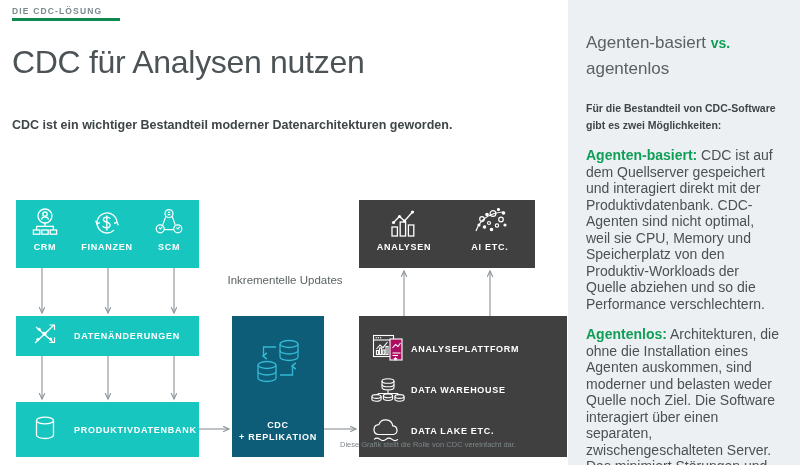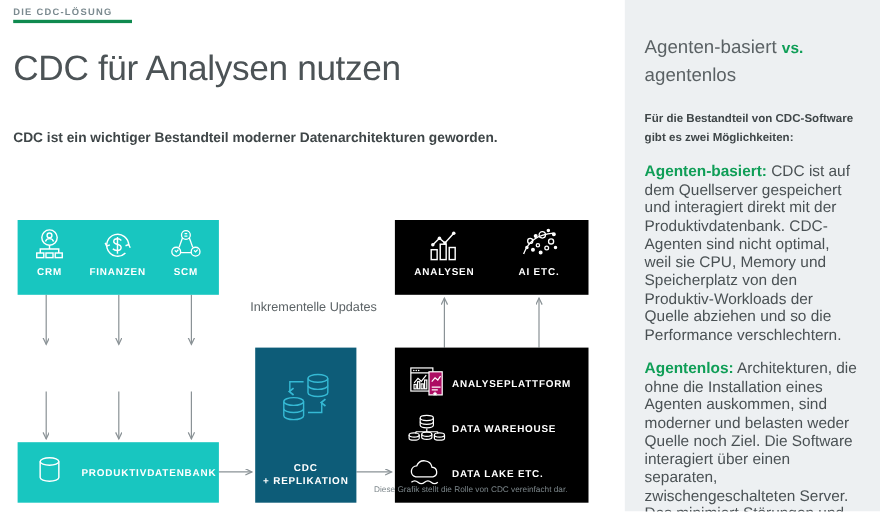--- a/index.html
+++ b/index.html
@@ -62,21 +62,21 @@
     position: absolute;
     left: 4px; top: 185px;
     width: 568px; height: 280px;
   }
   .dgm-box {
     position: absolute;
     color: #ffffff;
   }
   .teal   { background: #18c6c0; }
   .darkteal { background: #0d5c78; }
-  .magenta{ background: #000000; }
+  .magenta{ background: #404040; }
 
   .box-label {
     font-size: 9px;
     font-weight: 700;
     letter-spacing: 0.75px;
     color: #ffffff;
     white-space: nowrap;
   }
 
   
@@ -130,21 +130,21 @@
     top: 6px;
     width: 84px;
     text-align: center;
   }
   .an-col .ico { display: block; height: 34px; }
   .an-col .box-label { display: block; margin-top: 2px; }
 
   
   #box-platforms {
     left: 355px; top: 131px;
-    width: 176px; height: 141px;
+    width: 208px; height: 141px;
     padding: 12px 16px 0 6px;
   }
   .plat-row {
     display: flex;
     align-items: center;
     height: 41px;
   }
   .plat-row .ico {
     width: 46px; text-align: center; flex: 0 0 46px;
   }
@@ -284,20 +284,35 @@
               <path d="M12.2 23.6h9.6"></path>
               <path d="M15.8 6.4h2.4M15.6 8.6h2.8"></path>
               <path d="M6.9 21.6l1.4 1.4 1.9-2.1"></path>
               <path d="M24.4 21.6l1.4 1.4 1.9-2.1"></path>
             </svg>
           </span>
           <span class="box-label">SCM</span>
         </div>
       </div>
 
+      <div class="dgm-box teal" id="box-changes">
+        <span class="ico" style="width:58px;text-align:center;flex:0 0 58px;">
+          <svg width="32" height="32" viewBox="0 0 32 32" fill="none" stroke="#ffffff" stroke-width="1.2">
+            <path d="M6 25L25 7"></path>
+            <path d="M7 9l17 15"></path>
+            <path d="M20.5 7H25.5V12"></path>
+            <path d="M20 24.5h5.5v-5"></path>
+            <circle cx="15.6" cy="15.8" r="2.1" fill="#ffffff" stroke="none"></circle>
+            <circle cx="8.8" cy="21.4" r="1.5" fill="#ffffff" stroke="none"></circle>
+            <circle cx="21.6" cy="21" r="1.5" fill="#ffffff" stroke="none"></circle>
+            <circle cx="10.2" cy="11.2" r="1.5" fill="#ffffff" stroke="none"></circle>
+          </svg>
+        </span>
+        <span class="box-label">DATENÄNDERUNGEN</span>
+      </div>
 
       <div class="dgm-box teal" id="box-proddb">
         <span class="ico" style="width:58px;text-align:center;flex:0 0 58px;">
           <svg width="30" height="32" viewBox="0 0 30 32" fill="none" stroke="#ffffff" stroke-width="1.3">
             <ellipse cx="15" cy="8.5" rx="8.5" ry="3.4"></ellipse>
             <path d="M6.5 8.5v14.6c0 1.9 3.8 3.4 8.5 3.4s8.5-1.5 8.5-3.4V8.5"></path>
           </svg>
         </span>
         <span class="box-label">PRODUKTIVDATENBANK</span>
       </div>

